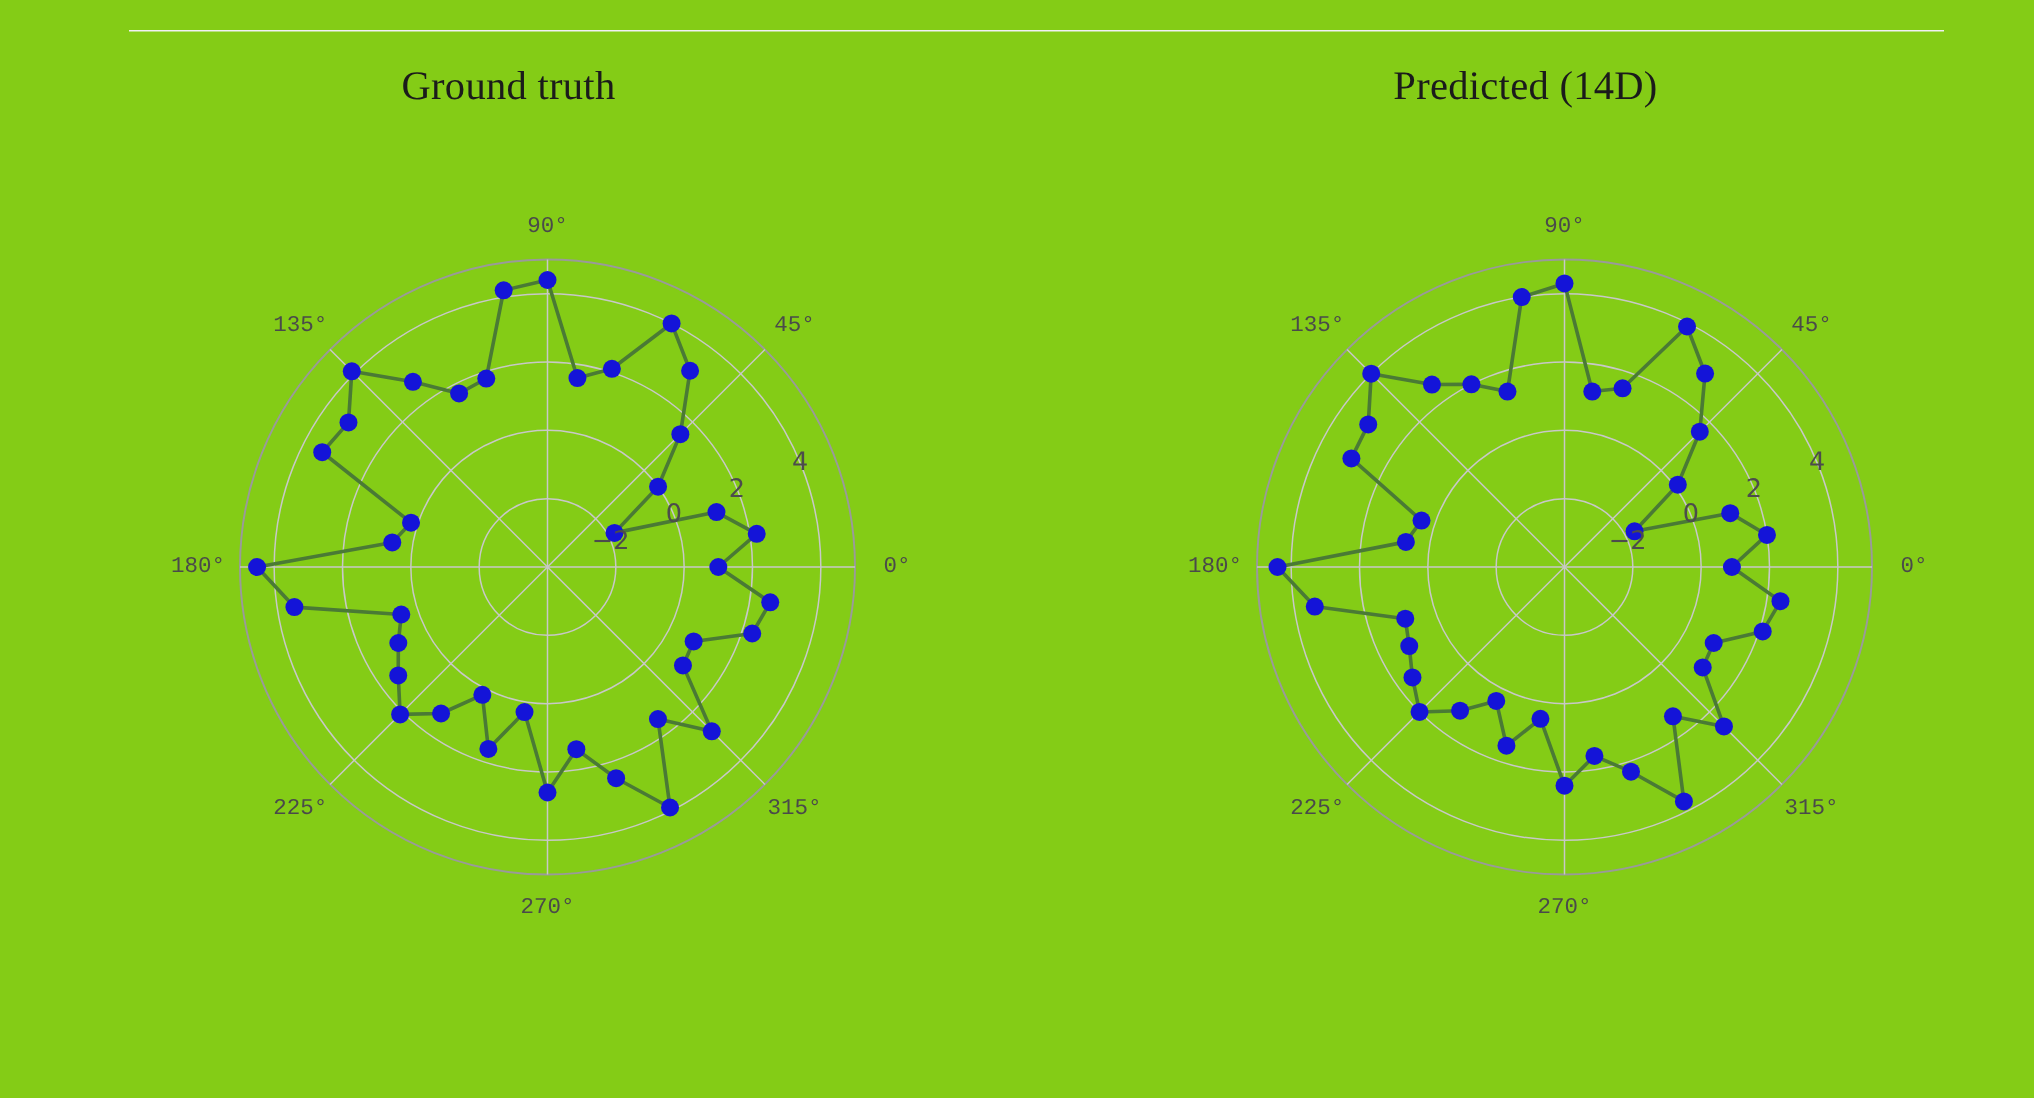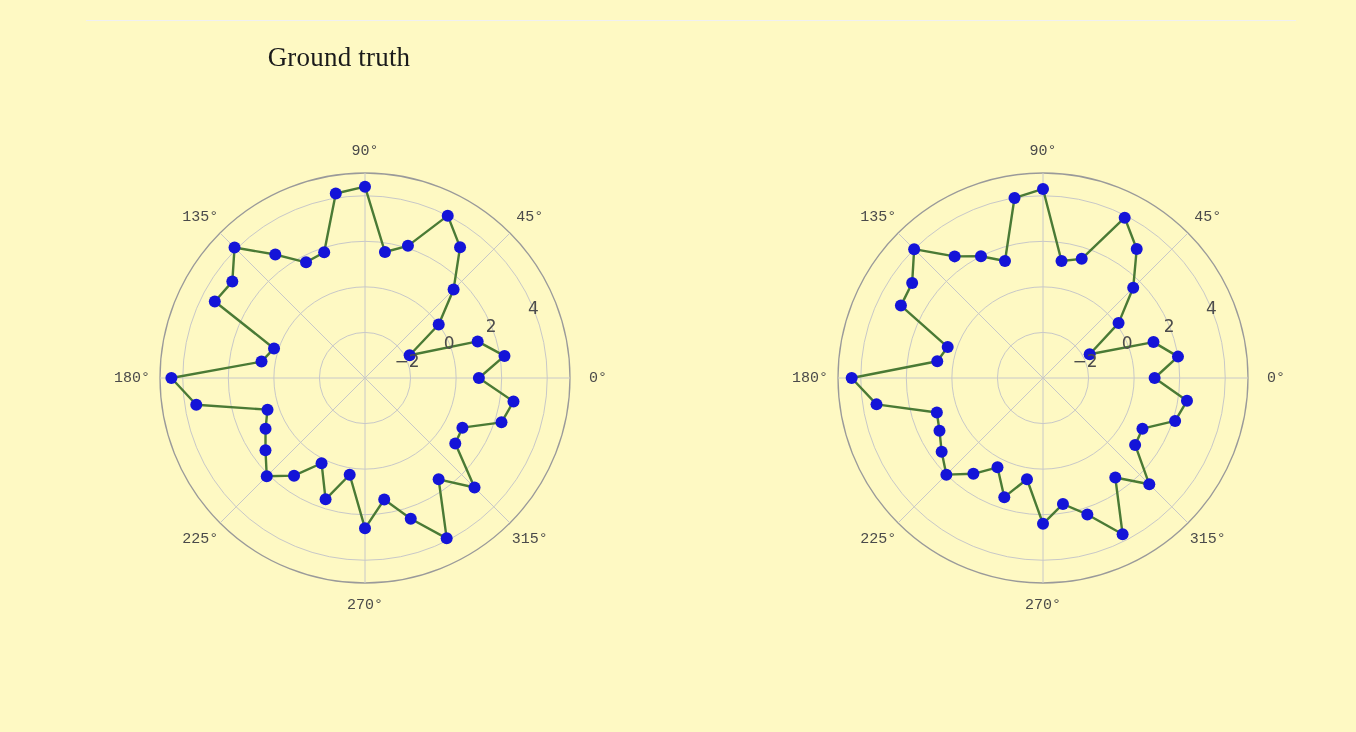--- a/index.html
+++ b/index.html
@@ -11,21 +11,21 @@
   body {
     width: 1356px;
     height: 732px;
     font-family: "Liberation Sans", sans-serif;
     position: relative;
     overflow: hidden;
   }
   #page {
     position: absolute;
     inset: 0;
-    background: #fef9c3;
+    background: #84cc16;
   }
   
   .scan-line {
     position: absolute;
     left: 86px;
     top: 20px;
     width: 1210px;
     height: 1px;
     background: #f0f0f2;
   }
@@ -153,20 +153,21 @@
           <div class="ang-label" style="left: 365px; top: 605px;">270°</div>
           <div class="ang-label" style="left: 529.756px; top: 538.513px;">315°</div>
           <div class="rad-label" style="left: 407.088px; top: 360.567px;">−2</div>
           <div class="rad-label" style="left: 449.176px; top: 343.133px;">0</div>
           <div class="rad-label" style="left: 491.264px; top: 325.7px;">2</div>
           <div class="rad-label" style="left: 533.351px; top: 308.267px;">4</div>
         </div>
     </div>
 
     <div class="panel">
+      <div class="panel-title">Predicted (14D)</div>
       <div class="plot" id="plot1">
           <svg width="678" height="732">
             <circle cx="365" cy="378" r="45.55555555555555" fill="none" stroke="#c8c8c8" stroke-width="1"></circle>
             <circle cx="365" cy="378" r="91.1111111111111" fill="none" stroke="#c8c8c8" stroke-width="1"></circle>
             <circle cx="365" cy="378" r="136.66666666666666" fill="none" stroke="#c8c8c8" stroke-width="1"></circle>
             <circle cx="365" cy="378" r="182.2222222222222" fill="none" stroke="#c8c8c8" stroke-width="1"></circle>
             <circle cx="365" cy="378" r="205" fill="none" stroke="#9a9a9a" stroke-width="1.3"></circle>
             <line x1="365" y1="378" x2="570" y2="378" stroke="#c8c8c8" stroke-width="1"></line>
             <line x1="365" y1="378" x2="509.9568901432423" y2="233.04310985675778" stroke="#c8c8c8" stroke-width="1"></line>
             <line x1="365" y1="378" x2="365" y2="173" stroke="#c8c8c8" stroke-width="1"></line>

